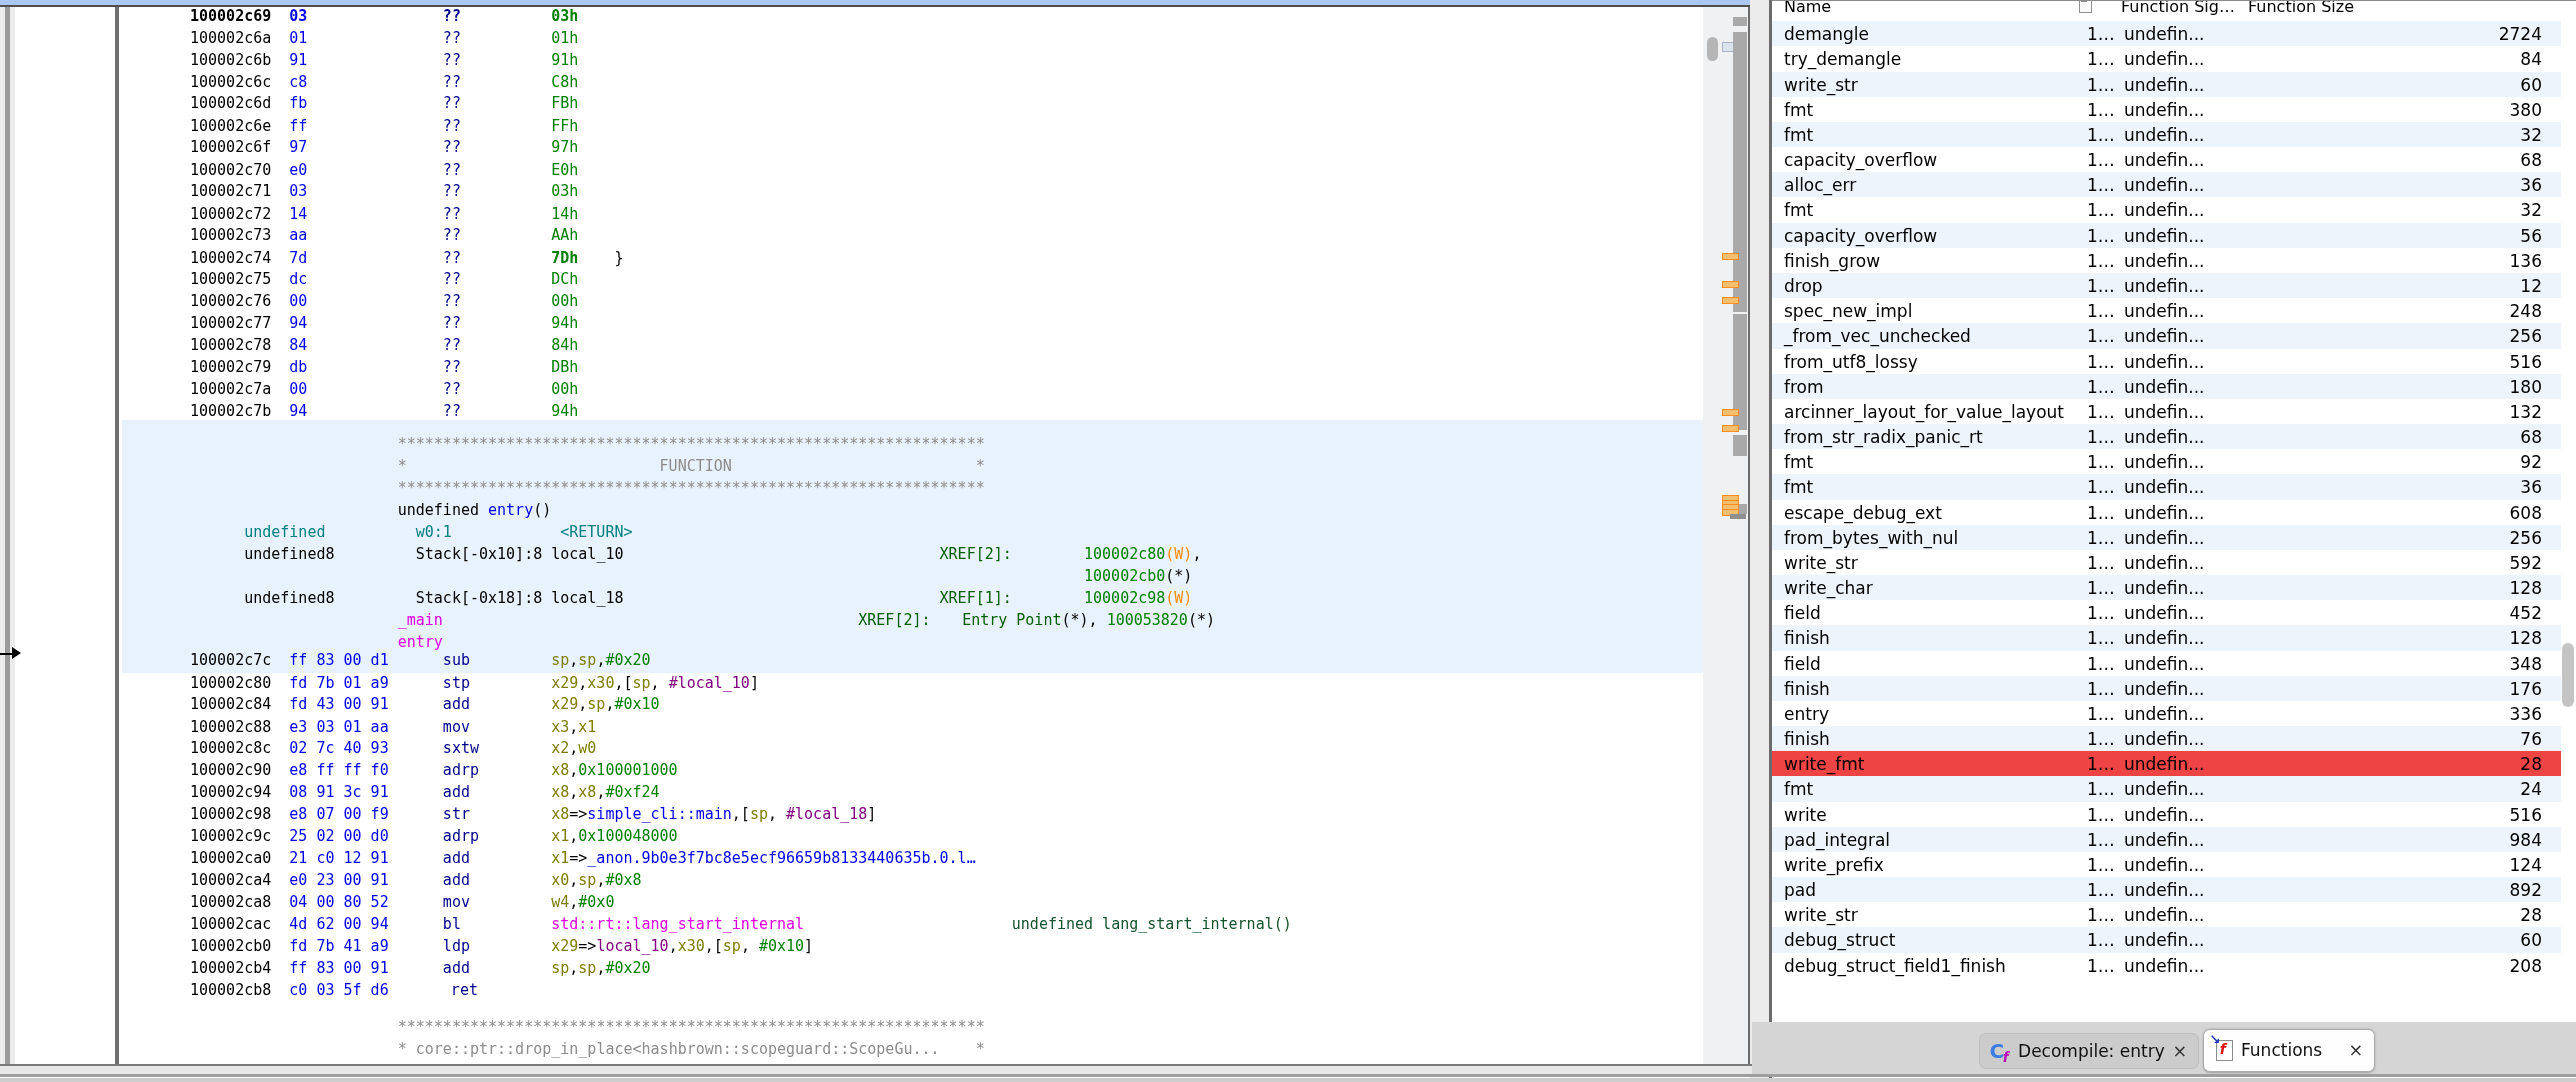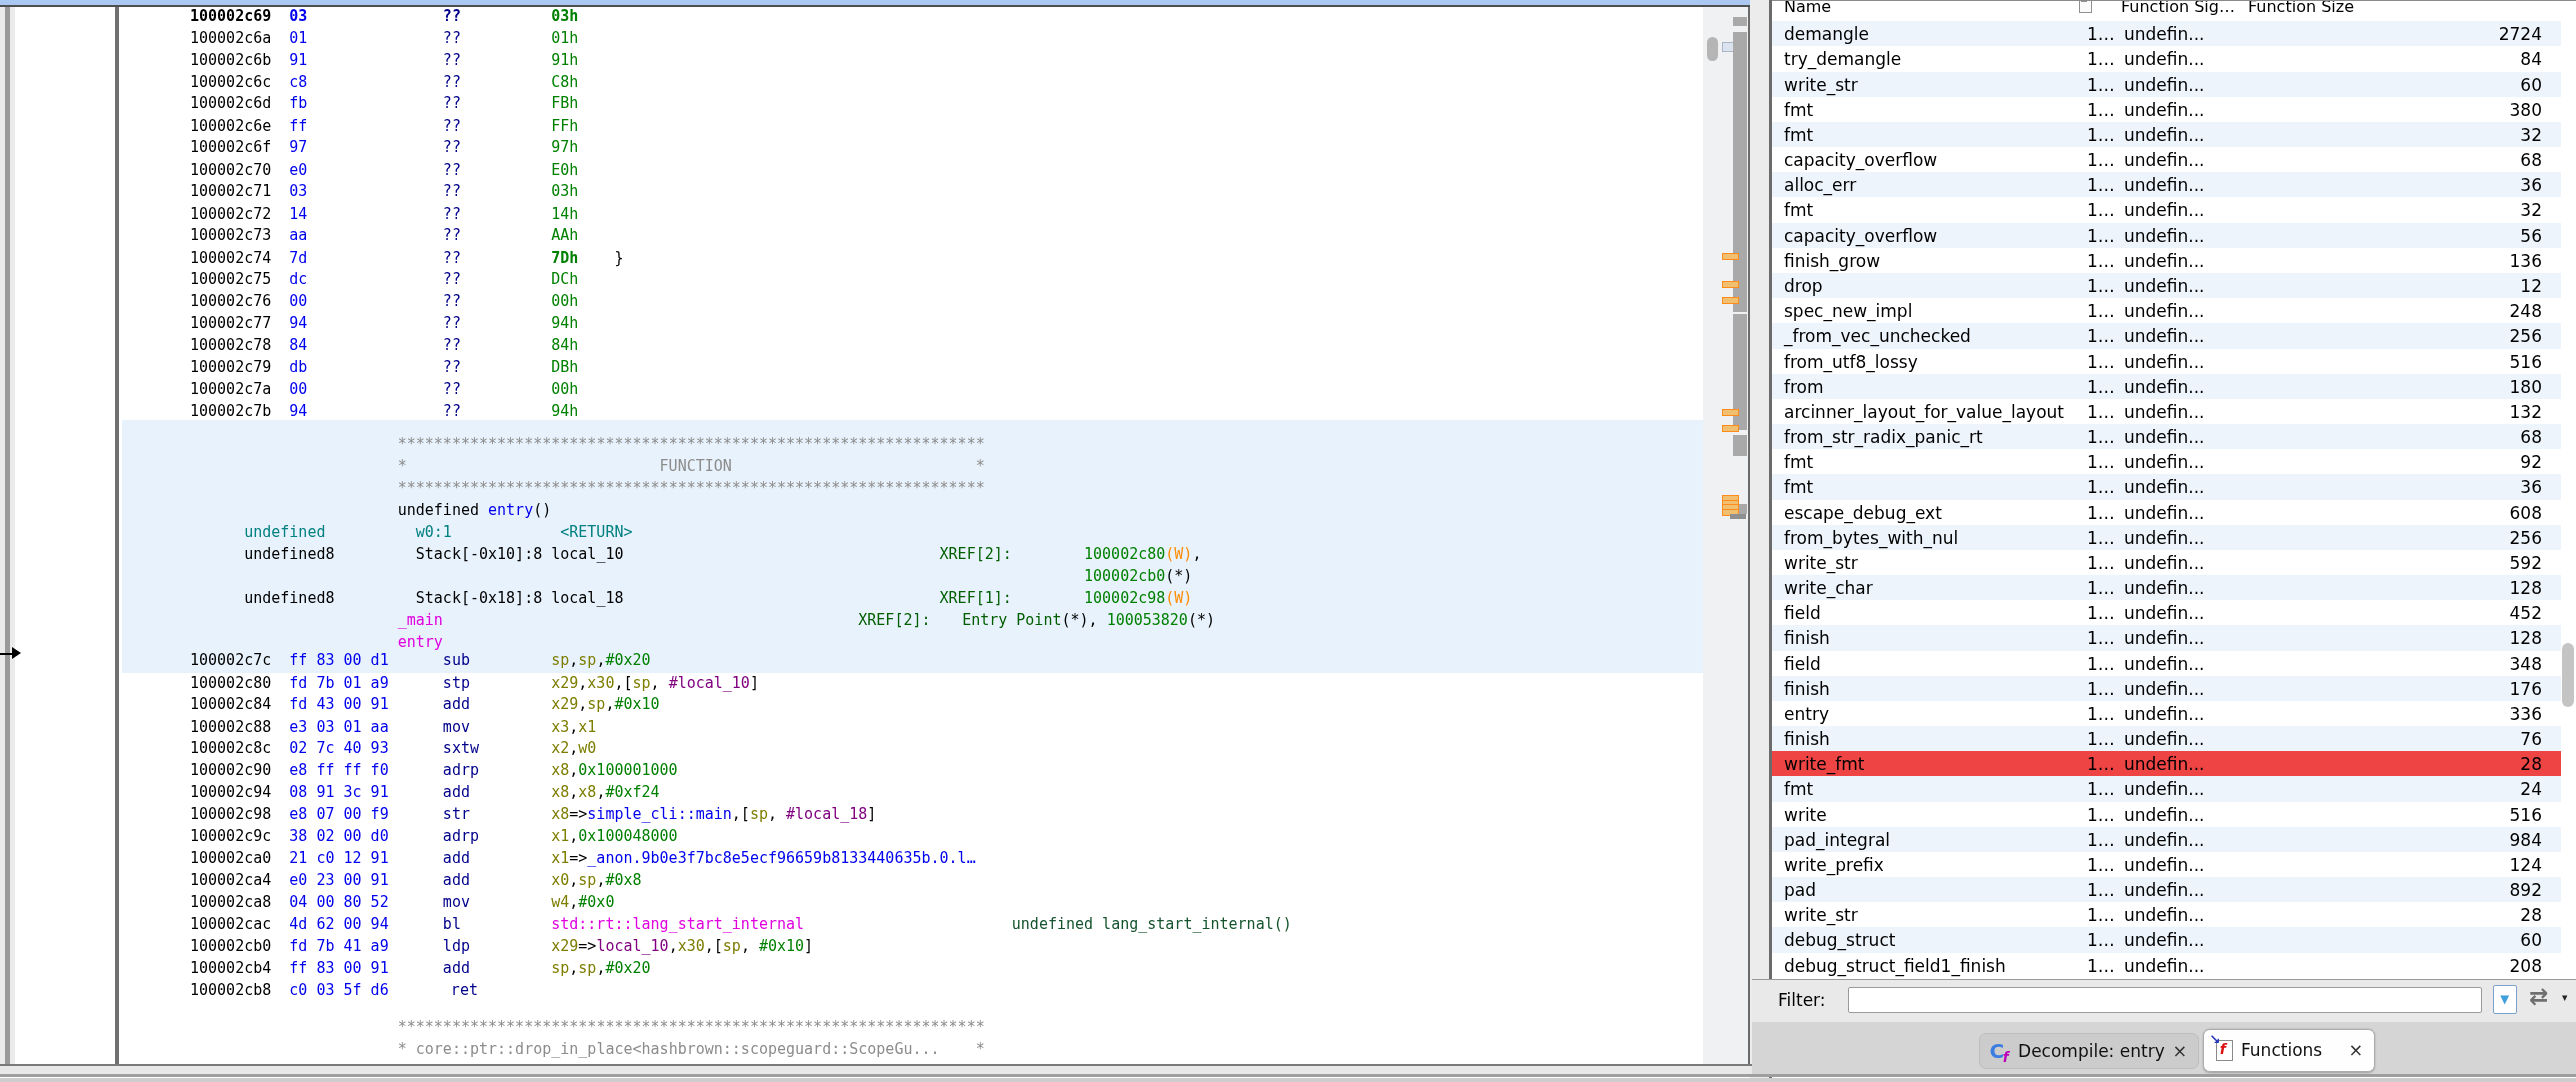--- a/index.html
+++ b/index.html
@@ -283,21 +283,21 @@
           <span class="seg" style="left: calc(40ch + 68px);"><span class="r">x8</span><span class="k">,</span><span class="r">x8</span><span class="k">,</span><span class="g">#0xf24</span></span>
         </div>
         <div class="lst-line" style="top: 797px;">
           <span class="seg" style="left: calc(0ch + 68px);"><span class="k">100002c98</span></span>
           <span class="seg" style="left: calc(11ch + 68px);"><span class="b">e8 07 00 f9</span></span>
           <span class="seg" style="left: calc(28ch + 68px);"><span class="n">str</span></span>
           <span class="seg" style="left: calc(40ch + 68px);"><span class="r">x8</span><span class="k">=&gt;</span><span class="b">simple_cli::main</span><span class="k">,[</span><span class="r">sp</span><span class="k">, </span><span class="v">#local_18</span><span class="k">]</span></span>
         </div>
         <div class="lst-line" style="top: 819px;">
           <span class="seg" style="left: calc(0ch + 68px);"><span class="k">100002c9c</span></span>
-          <span class="seg" style="left: calc(11ch + 68px);"><span class="b">38 02 00 d0</span></span>
+          <span class="seg" style="left: calc(11ch + 68px);"><span class="b">25 02 00 d0</span></span>
           <span class="seg" style="left: calc(28ch + 68px);"><span class="n">adrp</span></span>
           <span class="seg" style="left: calc(40ch + 68px);"><span class="r">x1</span><span class="k">,</span><span class="g">0x100048000</span></span>
         </div>
         <div class="lst-line" style="top: 841px;">
           <span class="seg" style="left: calc(0ch + 68px);"><span class="k">100002ca0</span></span>
           <span class="seg" style="left: calc(11ch + 68px);"><span class="b">21 c0 12 91</span></span>
           <span class="seg" style="left: calc(28ch + 68px);"><span class="n">add</span></span>
           <span class="seg" style="left: calc(40ch + 68px);"><span class="r">x1</span><span class="k">=&gt;</span><span class="b">_anon.9b0e3f7bc8e5ecf96659b8133440635b.0.l…</span></span>
         </div>
         <div class="lst-line" style="top: 863px;">
@@ -608,27 +608,20 @@
           <span class="loc">1…</span>
           <span class="sig">undefin...</span>
           <span class="sz">208</span>
         </div>
       </div>
   </div>
   <div id="fn-scroll">
       <div class="thumb"></div>
     </div>
 
-  <div id="filter-bar">
-    <span id="filter-label">Filter:</span>
-    <input id="filter-input" type="text" value="" style="">
-    <div id="filter-doc-icon">▼</div>
-    <div id="filter-swap-icon">⇄</div>
-    <div id="filter-caret">▾</div>
-  </div>
 
   <div id="tab-strip">
     <div class="tab" id="tab-decompile">
       <span class="cf-icon"><span class="C">C</span><span class="f">f</span></span>
       <span class="lbl">Decompile: entry</span>
       <span class="close">×</span>
     </div>
     <div class="tab" id="tab-functions">
       <span class="fnpage-icon">
         <span class="arr">↘</span>

